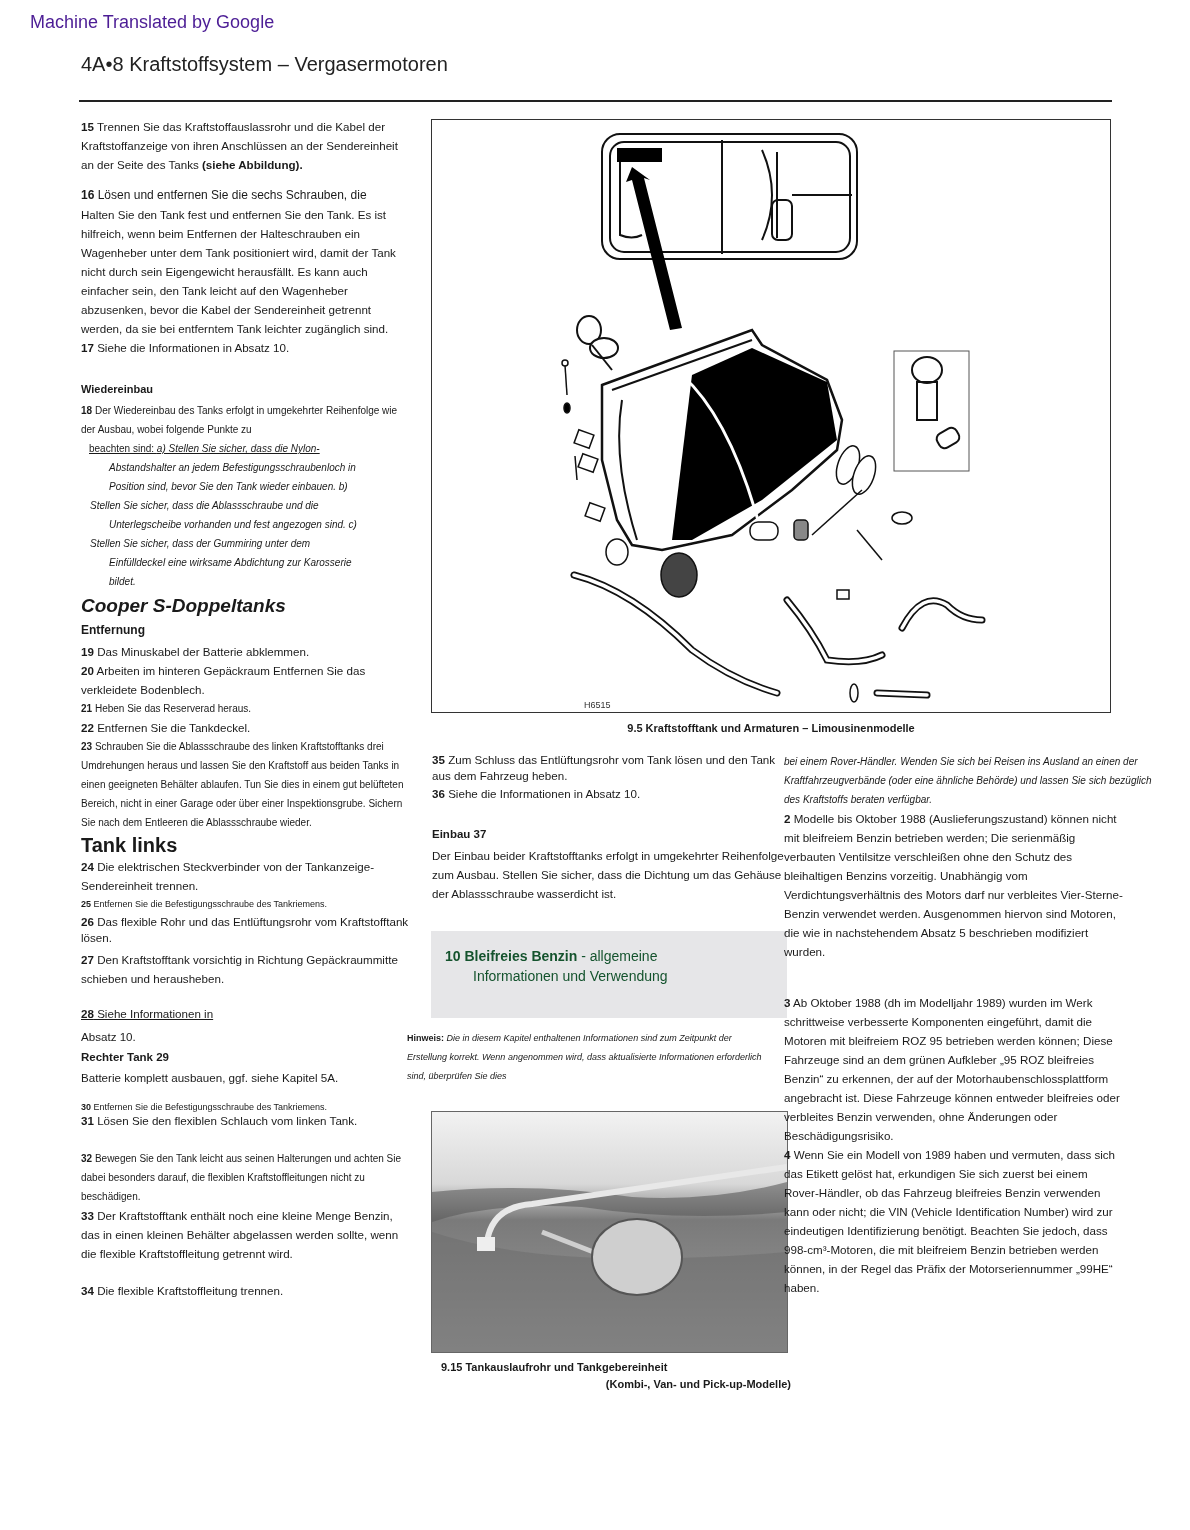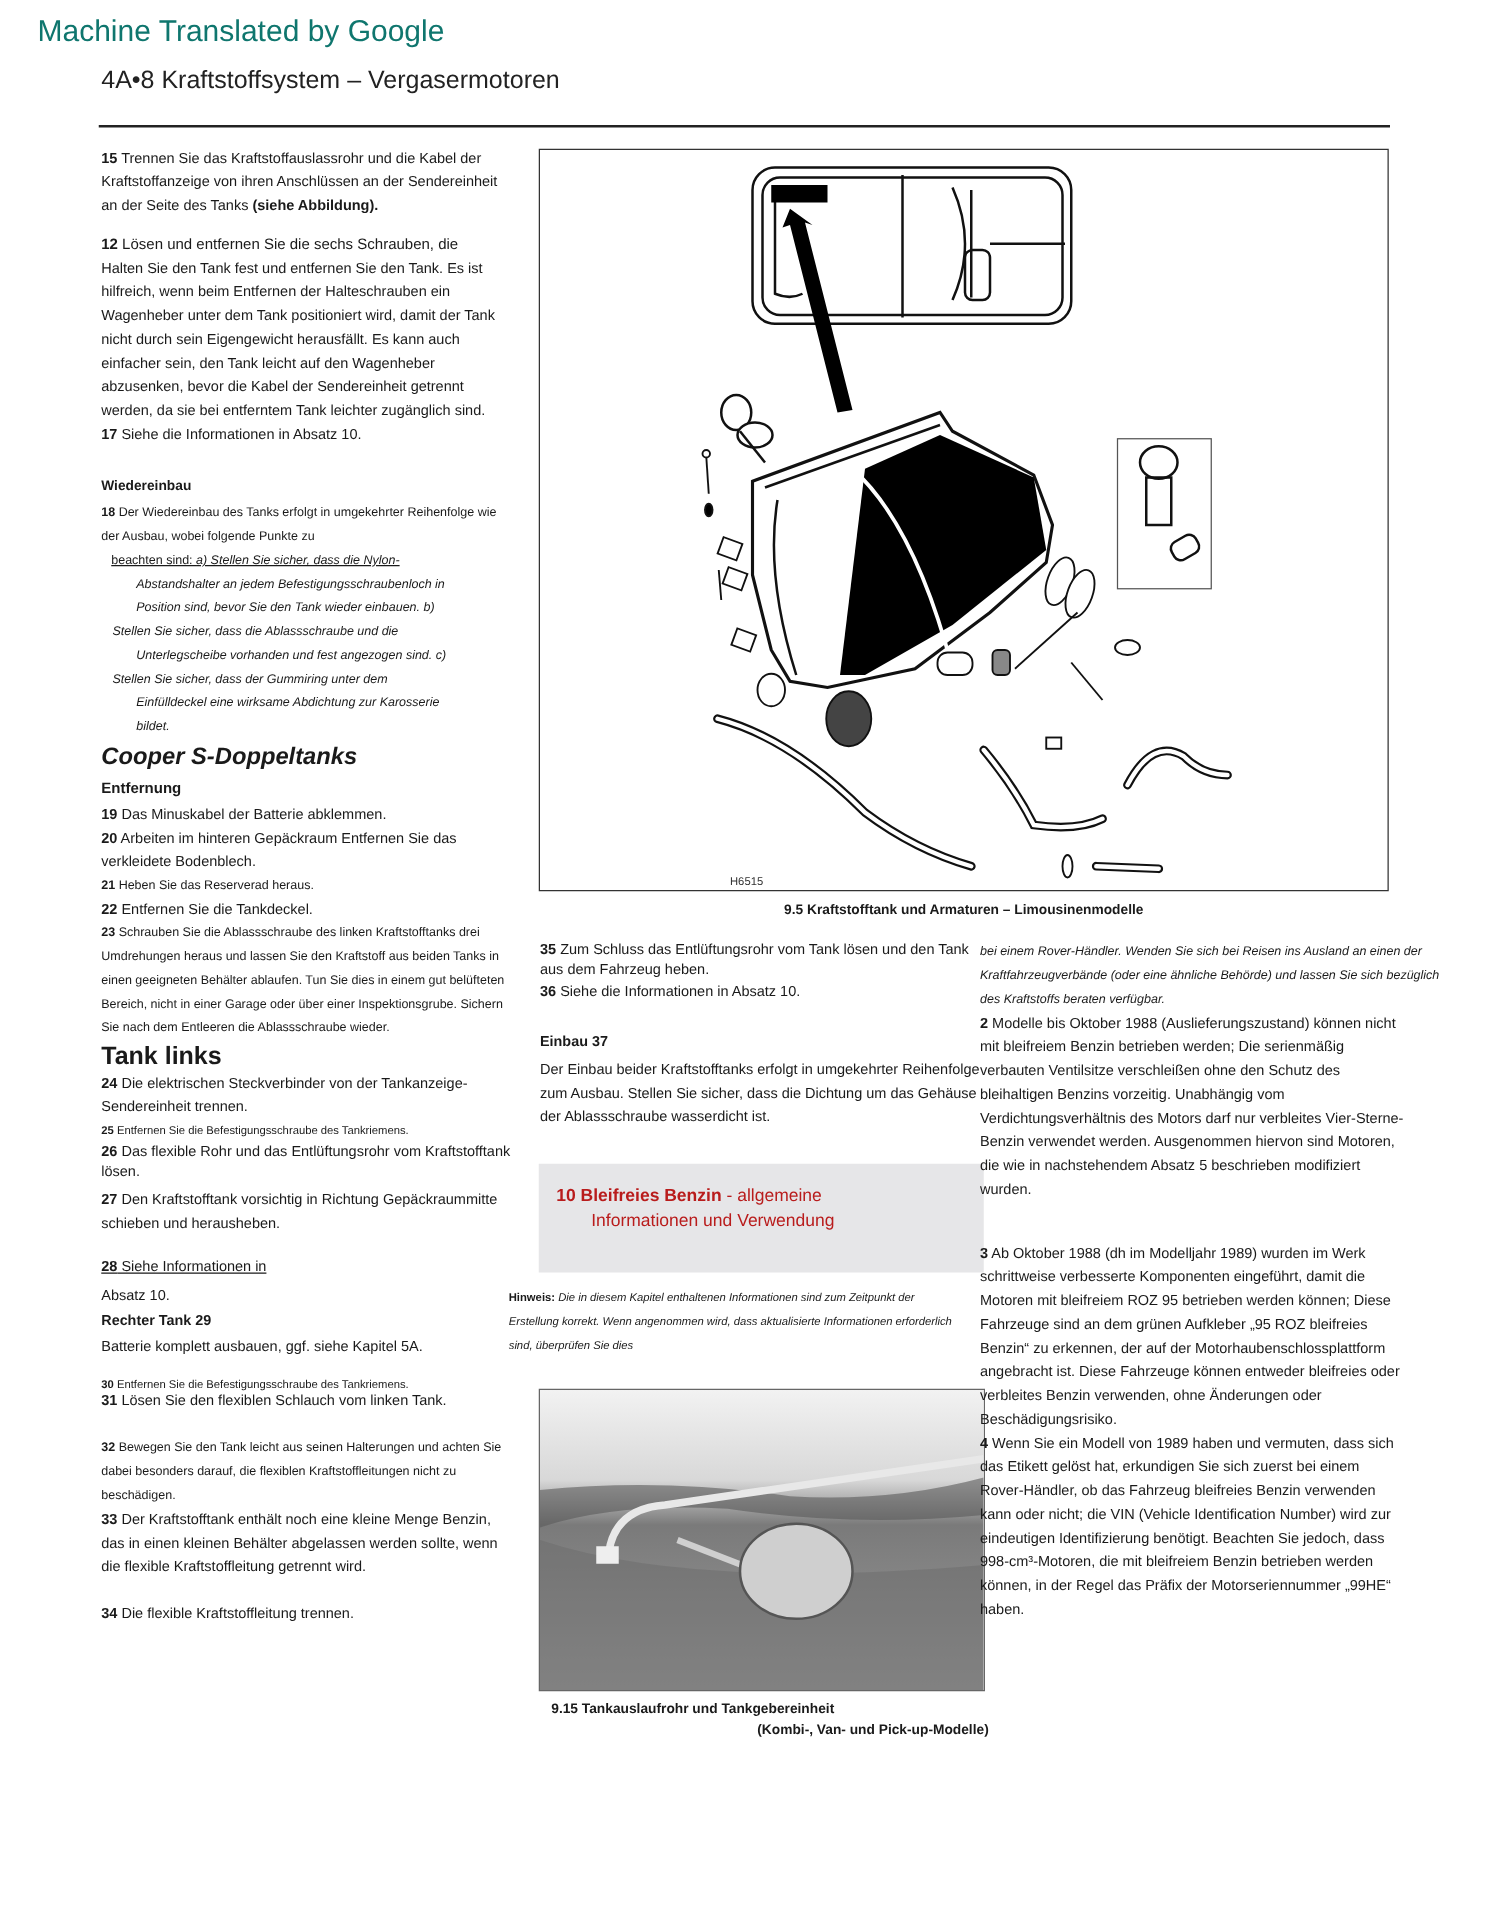--- a/index.html
+++ b/index.html
@@ -1,50 +1,50 @@
 <!DOCTYPE html>
 <html><head>
 <meta charset="utf-8">
 <style>
   html, body { margin: 0; padding: 0; background: #ffffff; }
   body {
     width: 1190px; height: 1530px; position: relative; overflow: hidden;
     font-family: "Liberation Sans", sans-serif; color: #1a1a1a;
   }
   .abs { position: absolute; }
-  .banner { left: 30px; top: 12px; font-size: 24px; color: #0f766e; }
+  .banner { left: 30px; top: 12px; font-size: 18px; color: #4c1d95; }
   .page-title { left: 81px; top: 53px; font-size: 20px; color: #222; }
   .rule { left: 79px; top: 100px; width: 1033px; height: 2px; background: #222; }
 
   .p { font-size: 11.6px; line-height: 19px; margin: 0; }
   .p.small { font-size: 10px; }
   .p.tiny { font-size: 9px; }
   .p b, .num { font-weight: bold; }
   .it { font-style: italic; }
   .h-sub { font-weight: bold; font-size: 11.5px; }
   .h-major { font-weight: bold; font-style: italic; font-size: 19px; }
   .h-mid { font-weight: bold; font-size: 20px; }
   .h-12 { font-weight: bold; font-size: 12px; }
 
   .fig-box { left: 431px; top: 119px; width: 678px; height: 592px; border: 1.5px solid #333; background: #fff; }
   .fig-caption { font-weight: bold; font-size: 11px; text-align: center; }
   .section-box { left: 431px; top: 931px; width: 356px; height: 87px; background: #e6e6e8; }
-  .section-box .t { position: absolute; left: 14px; top: 15px; font-size: 14px; line-height: 20px; color: #b91c1c; }
+  .section-box .t { position: absolute; left: 14px; top: 15px; font-size: 14px; line-height: 20px; color: #14532d; }
   .photo { left: 431px; top: 1111px; width: 355px; height: 240px; border: 1px solid #666; overflow: hidden; }
 </style>
 </head>
 <body>
 
 <div class="abs banner">Machine Translated by Google</div>
 <div class="abs page-title">4A•8 Kraftstoffsystem – Vergasermotoren</div>
 <div class="abs rule"></div>
 
 <div class="abs" style="left:81px; top:117px; width:330px;">
   <p class="p"><span class="num">15</span><span> Trennen Sie das Kraftstoffauslassrohr und die Kabel der Kraftstoffanzeige von ihren Anschlüssen an der Sendereinheit an der Seite des Tanks </span><b>(siehe Abbildung).</b></p>
-  <p class="p" style="margin-top:12px; font-size:12px;"><span class="num">12</span><span> Lösen und entfernen Sie die sechs Schrauben, die</span></p>
+  <p class="p" style="margin-top:12px; font-size:12px;"><span class="num">16</span><span> Lösen und entfernen Sie die sechs Schrauben, die</span></p>
   <p class="p" style="font-size:11.6px;">Halten Sie den Tank fest und entfernen Sie den Tank. Es ist hilfreich, wenn beim Entfernen der Halteschrauben ein Wagenheber unter dem Tank positioniert wird, damit der Tank nicht durch sein Eigengewicht herausfällt. Es kann auch einfacher sein, den Tank leicht auf den Wagenheber abzusenken, bevor die Kabel der Sendereinheit getrennt werden, da sie bei entferntem Tank leichter zugänglich sind.</p>
   <p class="p"><span class="num">17</span><span> Siehe die Informationen in Absatz 10.</span></p>
 
   <div class="h-sub" style="margin-top:26px; font-size:11px;">Wiedereinbau</div>
   <p class="p small" style="margin-top:6px;"><span class="num">18</span><span> Der Wiedereinbau des Tanks erfolgt in umgekehrter Reihenfolge wie der Ausbau, wobei folgende Punkte zu</span></p>
   <div class="p small" style="padding-left:8px;text-decoration:underline;"><span>beachten sind: </span><span class="it">a) Stellen Sie sicher, dass die Nylon-</span></div>
   <div class="p small it" style="padding-left:28px;">Abstandshalter an jedem Befestigungsschraubenloch in</div>
   <div class="p small it" style="padding-left:28px;">Position sind, bevor Sie den Tank wieder einbauen. b)</div>
   <div class="p small it" style="padding-left:9px;">Stellen Sie sicher, dass die Ablassschraube und die</div>
   <div class="p small it" style="padding-left:28px;">Unterlegscheibe vorhanden und fest angezogen sind. c)</div>

